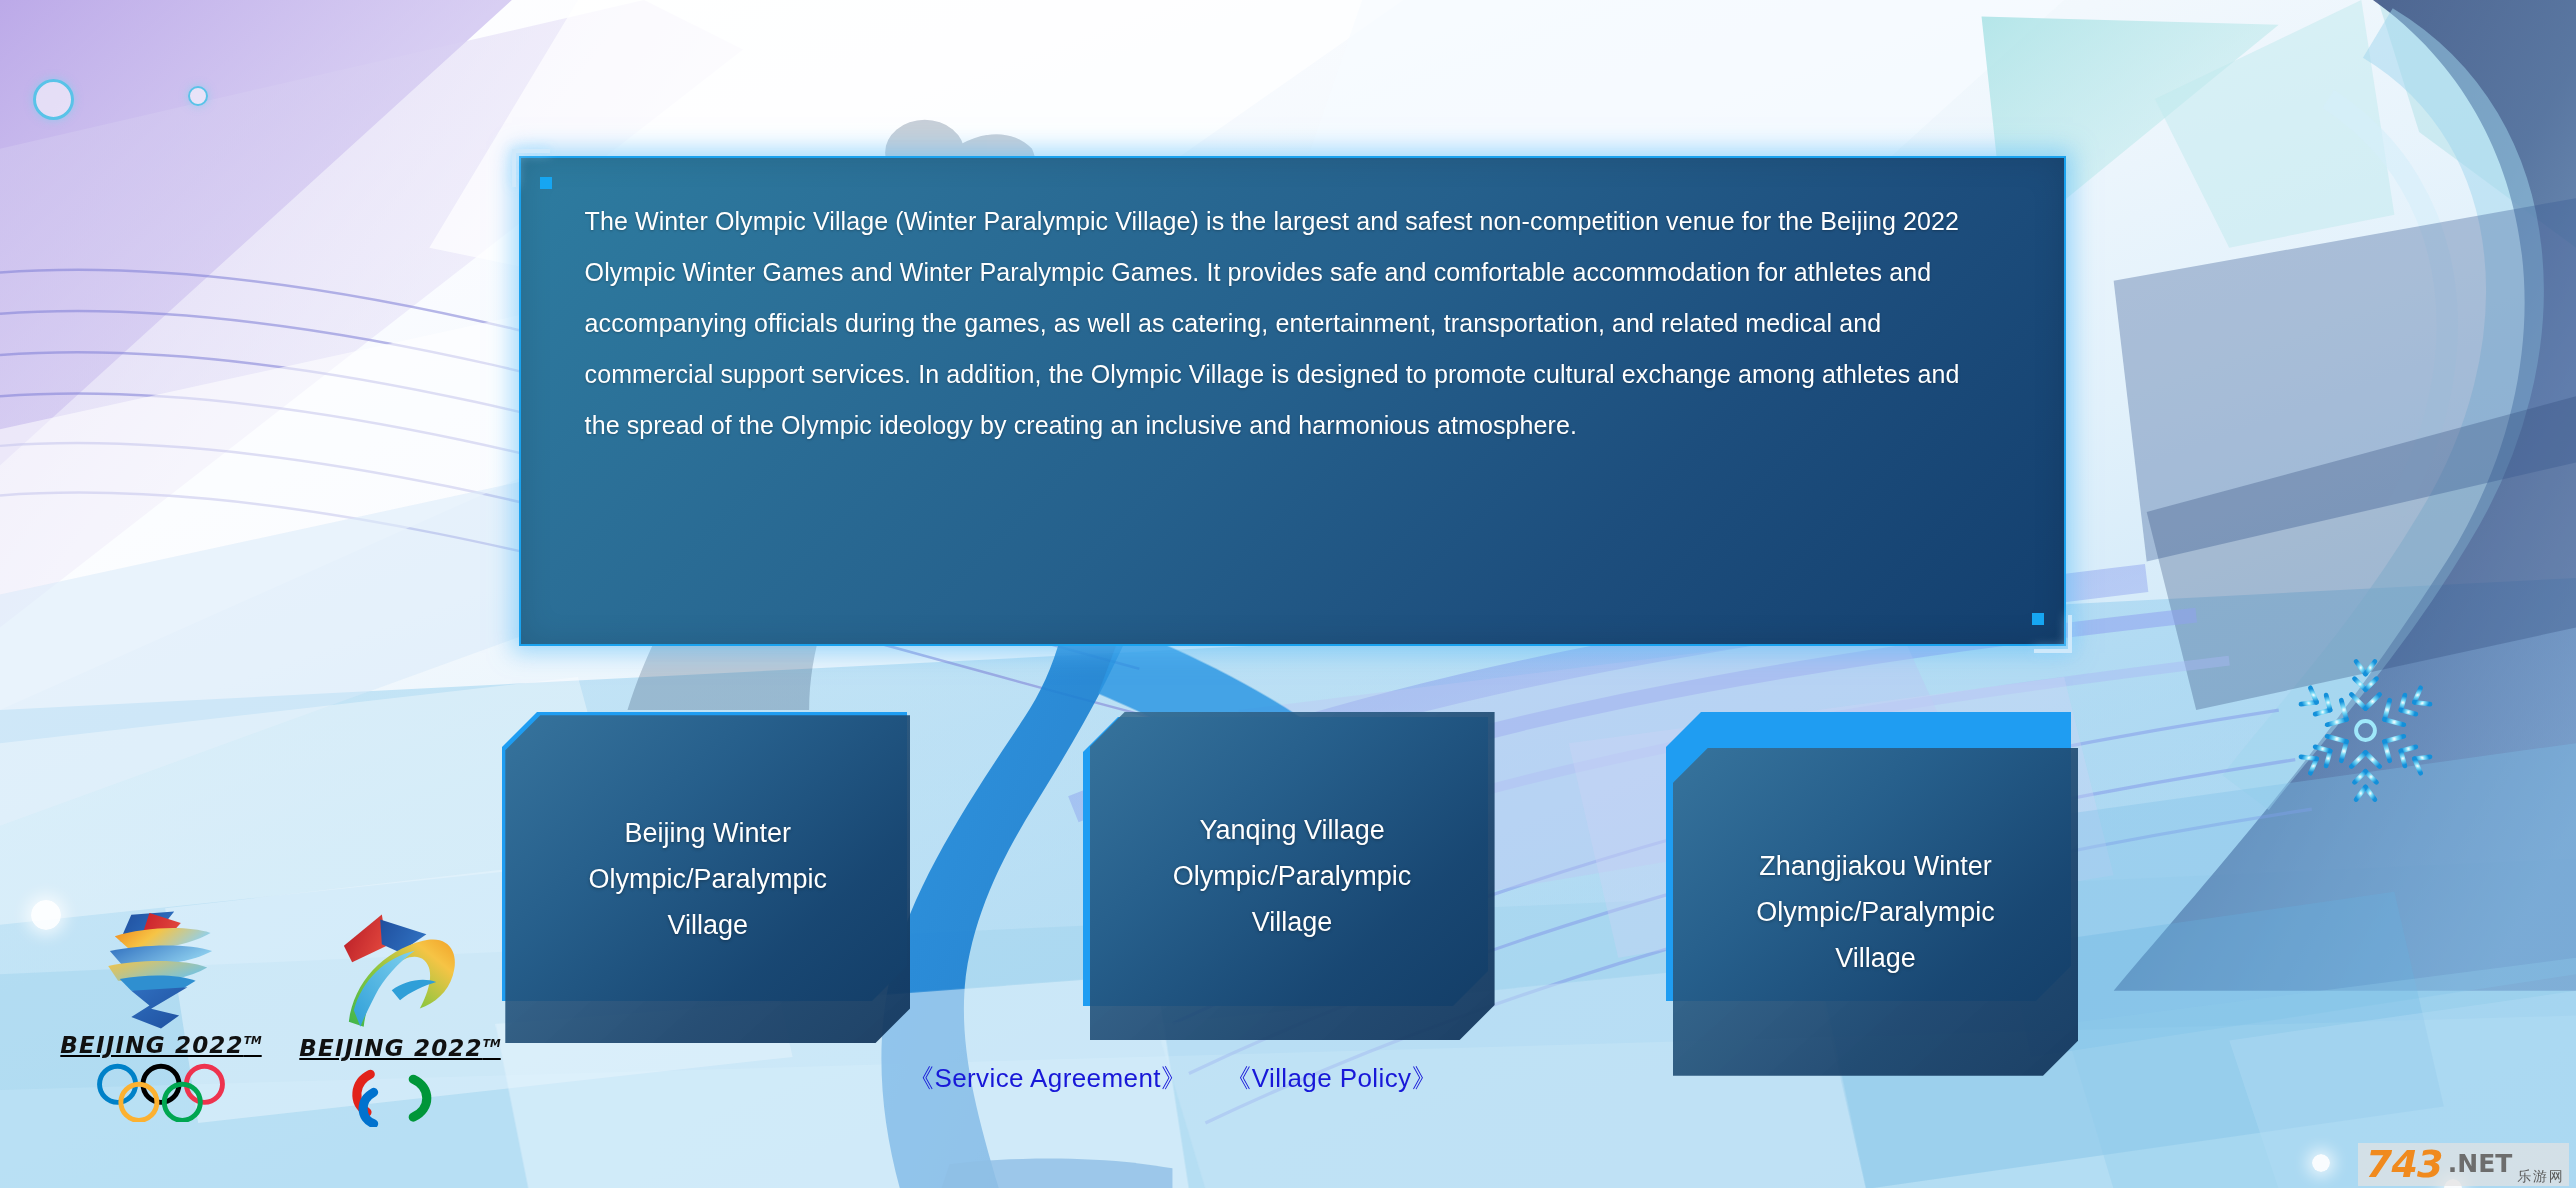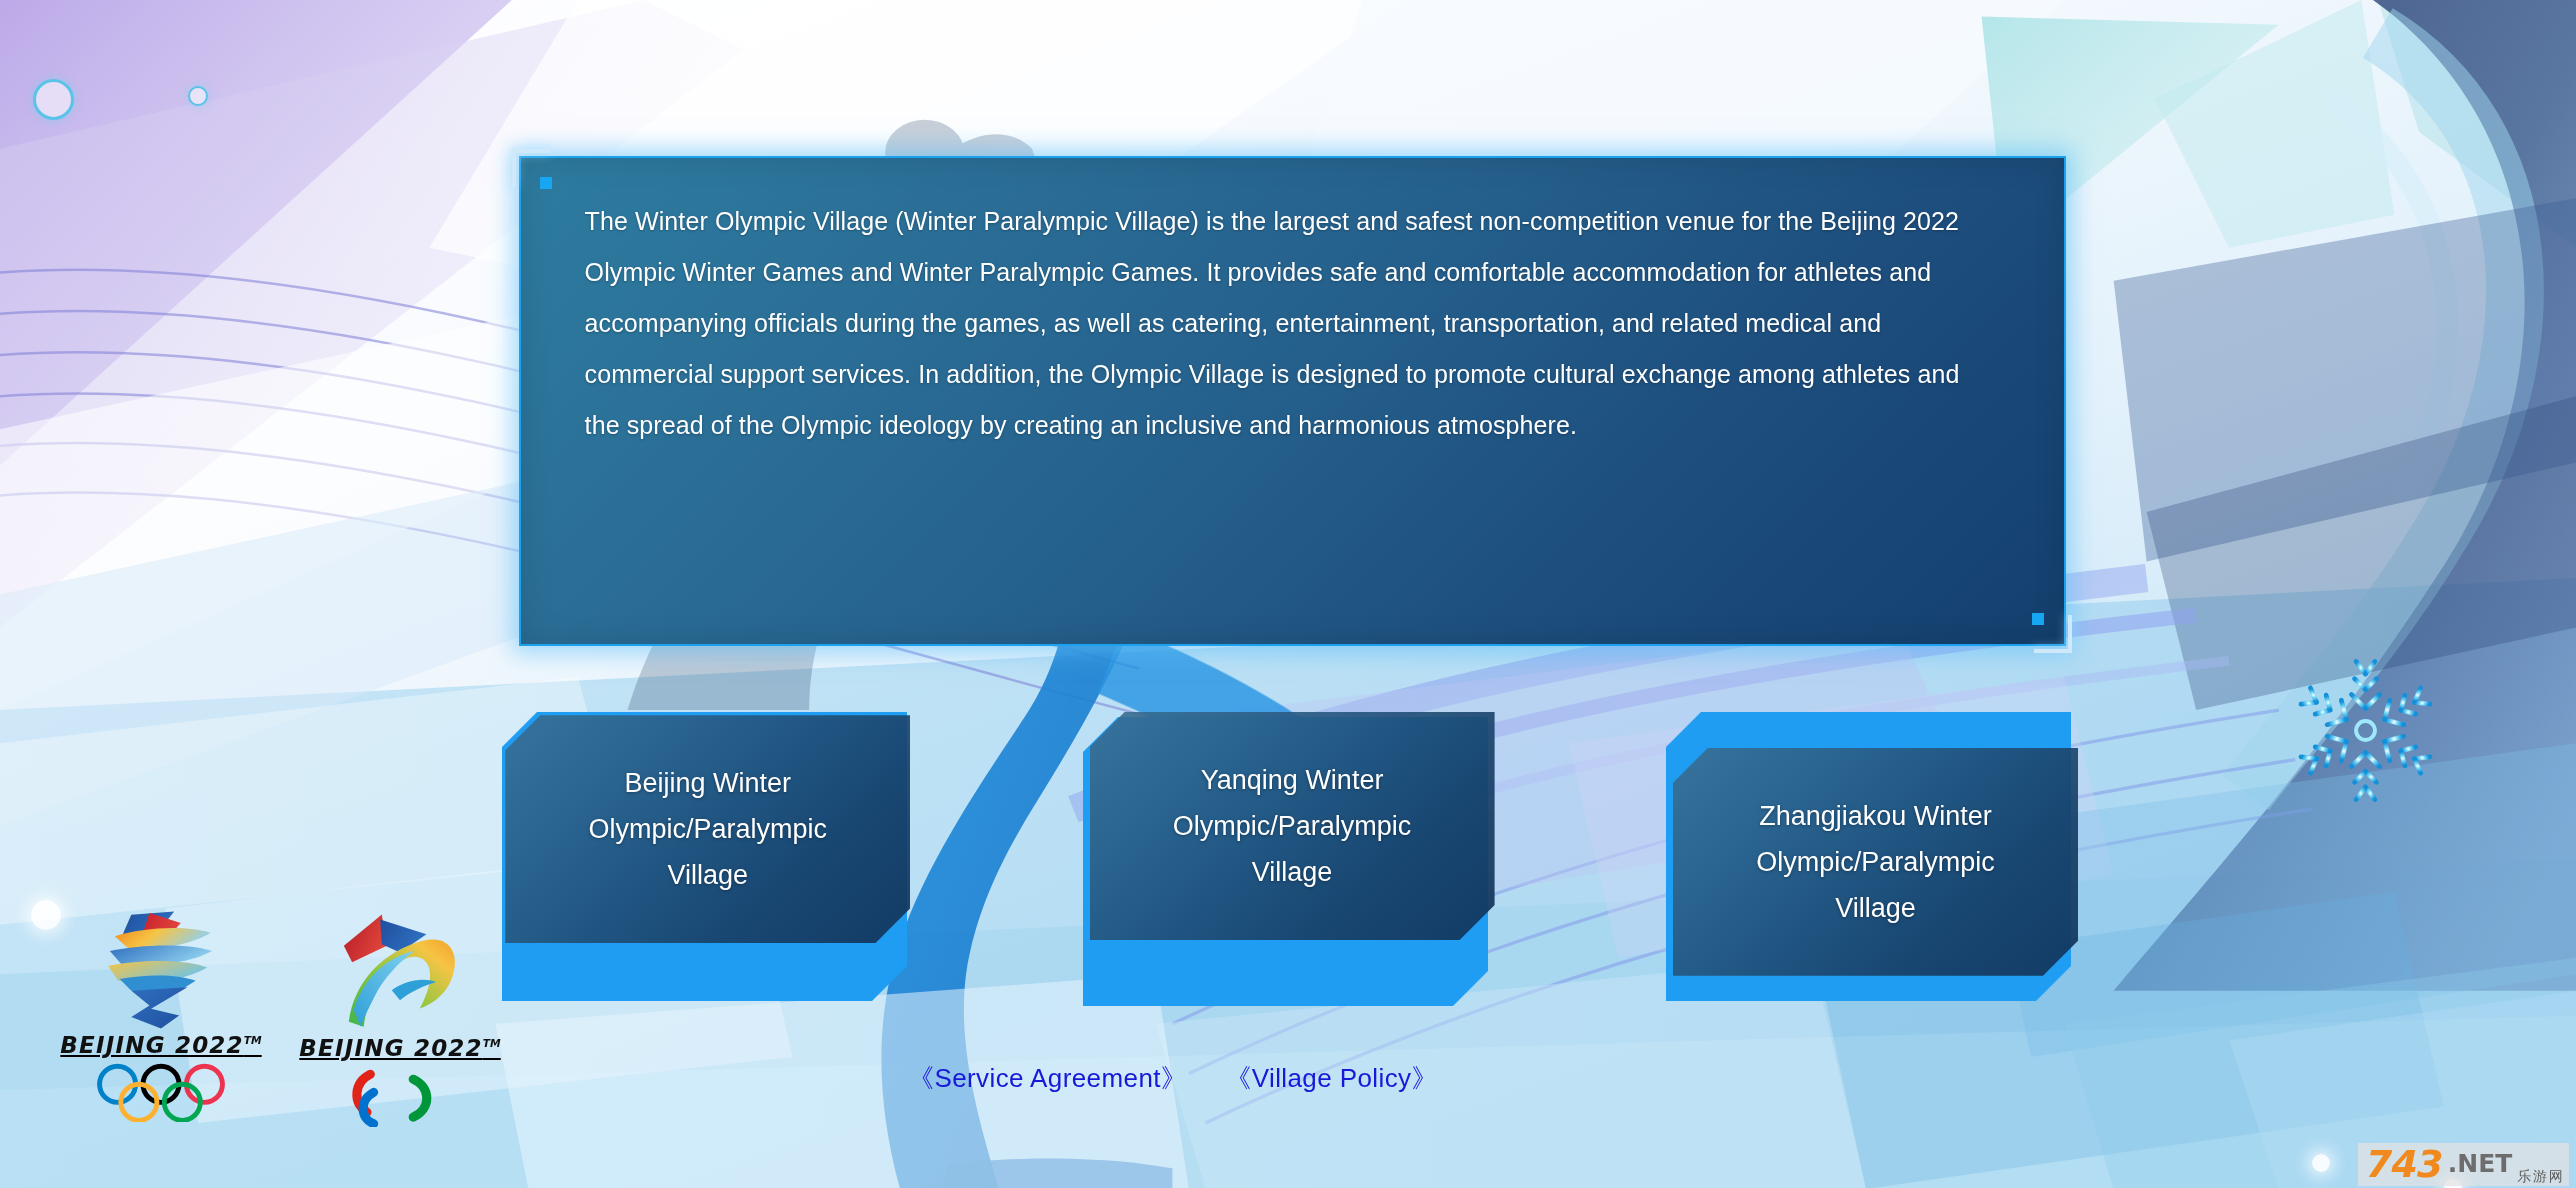--- a/index.html
+++ b/index.html
@@ -67,21 +67,21 @@
   }
   .corner-dot.tl { left: 28px; top: 28px; }
   .corner-dot.br { right: 28px; bottom: 28px; }
 
   
   #cards { position: absolute; left: 0; top: 712px; width: 2576px; height: 297px; }
 
   .card {
     position: absolute;
     width: 405px;
-    height: 228px;
+    height: 328px;
     -webkit-clip-path: polygon(35px 0, 100% 0, 100% calc(100% - 35px), calc(100% - 35px) 100%, 0 100%, 0 35px);
     clip-path: polygon(35px 0, 100% 0, 100% calc(100% - 35px), calc(100% - 35px) 100%, 0 100%, 0 35px);
     background:
       linear-gradient(138deg, rgba(58,110,145,.88) 0%, rgba(39,88,128,.9) 35%, rgba(24,64,104,.92) 70%, rgba(17,52,90,.93) 100%);
     display: flex;
     flex-direction: column;
     align-items: center;
     justify-content: center;
     gap: 10px;
   }
@@ -376,21 +376,21 @@
       <div class="card">
         <span class="card-line">Beijing Winter</span>
         <span class="card-line">Olympic/Paralympic</span>
         <span class="card-line">Village</span>
       </div>
     </div>
 
     <div class="slot" id="slot-1">
       <div class="card-frame"></div>
       <div class="card">
-        <span class="card-line">Yanqing Winter</span>
+        <span class="card-line">Yanqing Village</span>
         <span class="card-line">Olympic/Paralympic</span>
         <span class="card-line">Village</span>
       </div>
     </div>
 
     <div class="slot" id="slot-2">
       <div class="card-frame"></div>
       <div class="card">
         <span class="card-line">Zhangjiakou Winter</span>
         <span class="card-line">Olympic/Paralympic</span>

